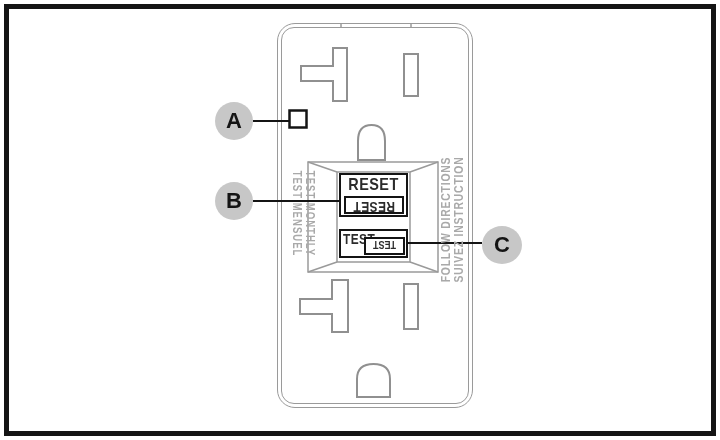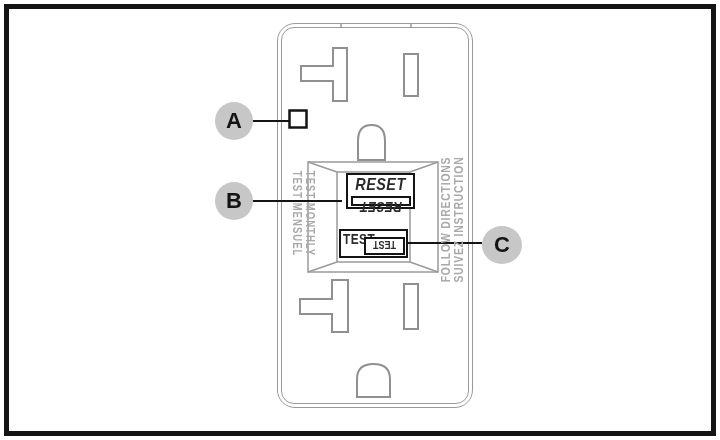--- a/index.html
+++ b/index.html
@@ -9,21 +9,21 @@
 
   
   .outlet-outer{position:absolute;left:277px;top:23px;width:194px;height:383px;
                 border:1.5px solid #9a9a9a;border-radius:18px;}
   .outlet-inner{position:absolute;inset:3px;border:1.5px solid #9a9a9a;border-radius:13px;}
 
   svg.shapes{position:absolute;left:0;top:0;width:720px;height:440px;pointer-events:none;}
 
   
   .btn{position:absolute;background:#fff;border:2.5px solid #141414;box-sizing:border-box;}
-  .btn-reset{left:346px;top:173px;width:69px;height:36px;font-style:italic;}
+  .btn-reset{left:339px;top:173px;width:69px;height:44px;}
   .btn-test{left:339px;top:229px;width:69px;height:29px;}
   .btn-label{position:absolute;color:#2b2b2b;font-weight:bold;white-space:nowrap;}
   .reset-up{left:0;right:0;top:0;text-align:center;font-size:17px;letter-spacing:.5px;
             transform:scaleX(.85);}
   .reset-flip-box{position:absolute;left:3px;right:2px;top:21px;bottom:1px;
                   border:2px solid #141414;}
   .reset-flip{left:0;right:0;top:1px;text-align:center;font-size:14px;letter-spacing:.5px;
               transform:rotate(180deg) scaleX(.85);}
   .test-up{left:2px;top:0px;font-size:14px;letter-spacing:.5px;transform:scaleX(.85);
            transform-origin:left top;}

